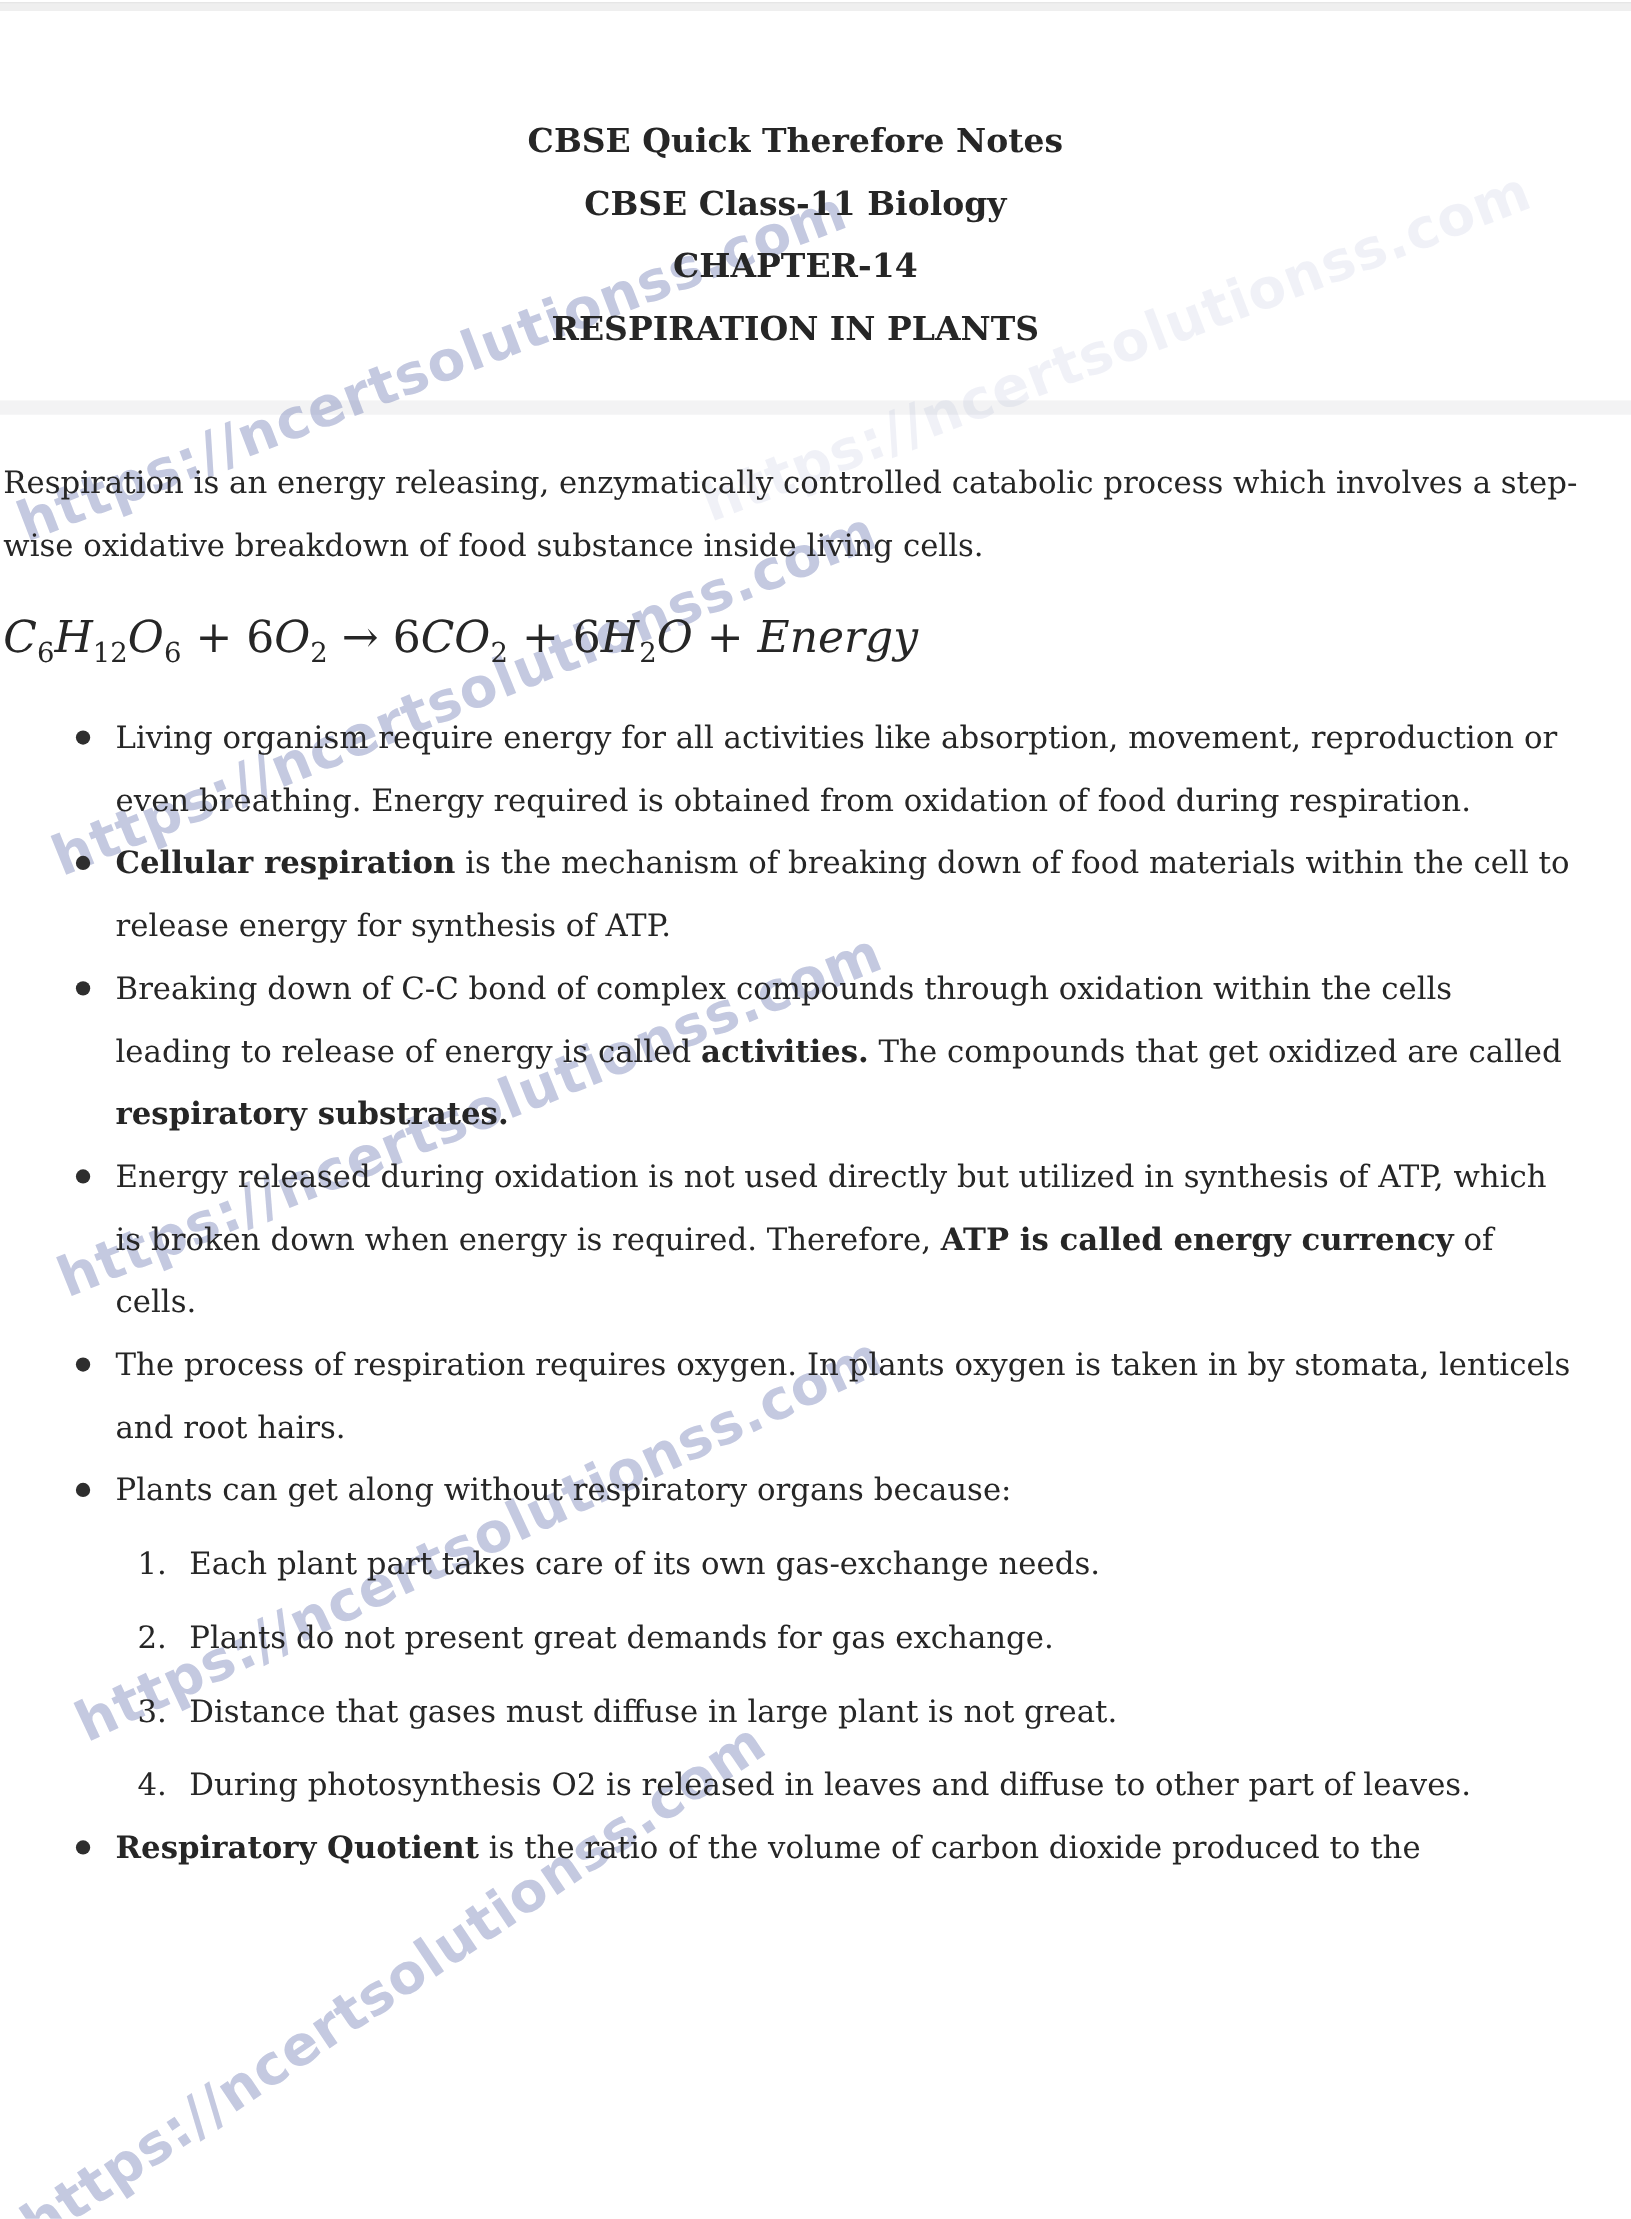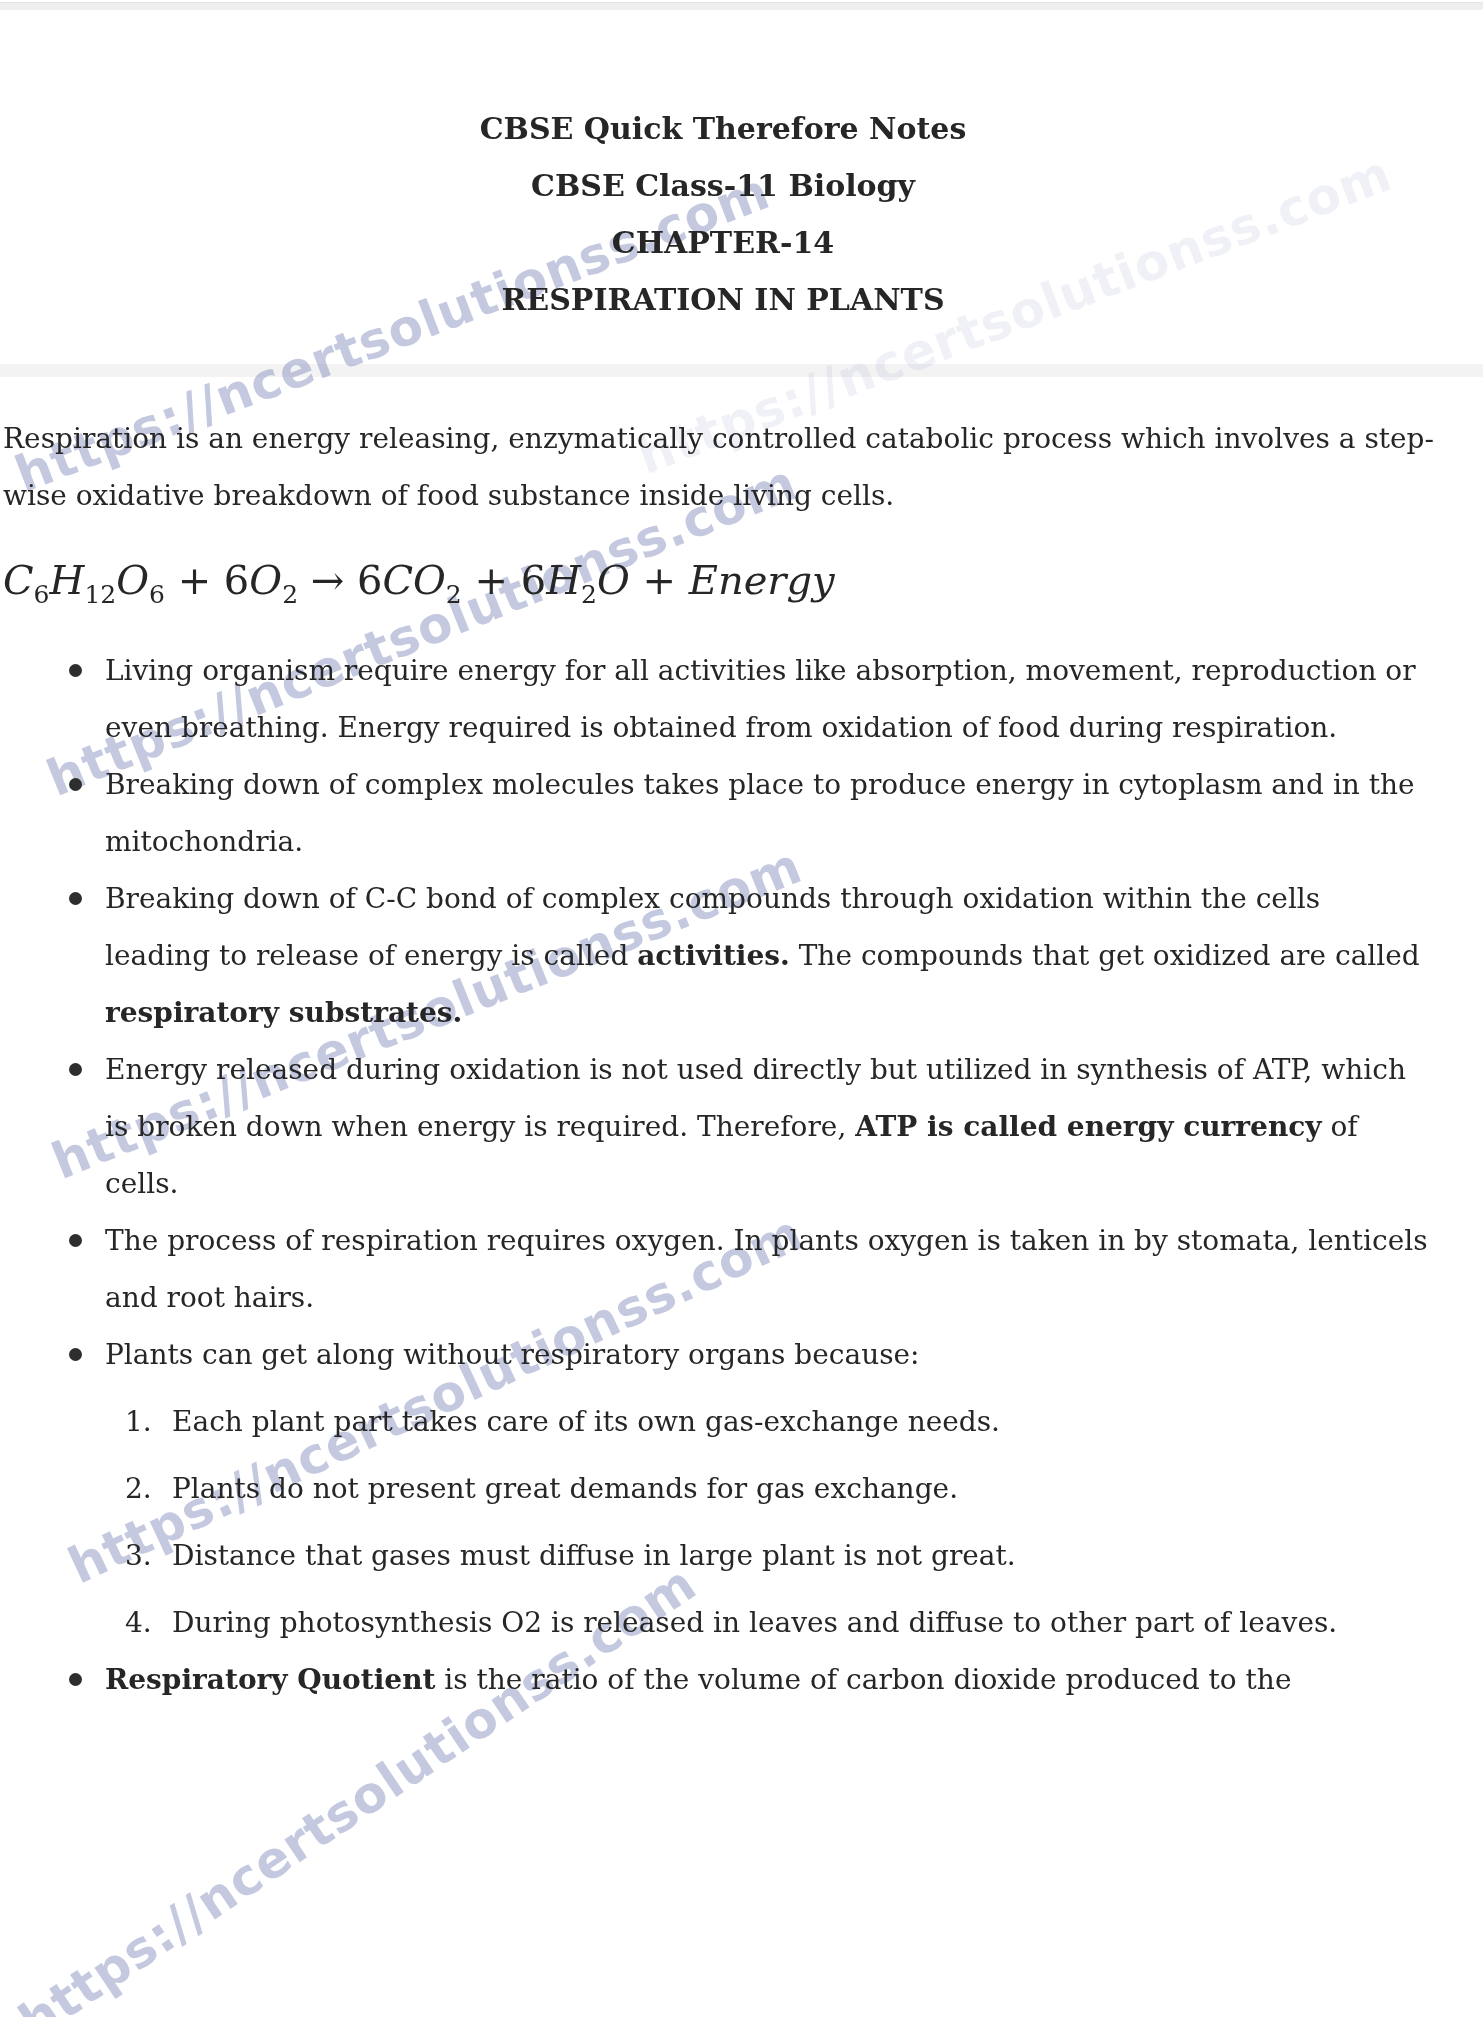--- a/index.html
+++ b/index.html
@@ -71,21 +71,21 @@
     <div>CHAPTER-14</div>
     <div>RESPIRATION IN PLANTS</div>
   </div>
 
   <p class="intro">Respiration is an energy releasing, enzymatically controlled catabolic process which involves a step-wise oxidative breakdown of food substance inside living cells.</p>
 
   <div class="equation" id="equation"><span class="it">C</span><sub>6</sub><span class="it">H</span><sub>12</sub><span class="it">O</span><sub>6</sub><span> + 6</span><span class="it">O</span><sub>2</sub><span> → 6</span><span class="it">C</span><span class="it">O</span><sub>2</sub><span> + 6</span><span class="it">H</span><sub>2</sub><span class="it">O</span><span> + </span><span class="it">Energy</span></div>
 
   <ul class="bullets" id="bullet-list">
       <li><span>Living organism require energy for all activities like absorption, movement, reproduction or even breathing. Energy required is obtained from oxidation of food during respiration.</span></li>
-      <li><span>Breaking down of complex molecules takes place to produce energy in cytoplasm and in the mitochondria.</span></li>
+      <li><span class="b">Cellular respiration</span><span> is the mechanism of breaking down of food materials within the cell to release energy for synthesis of ATP.</span></li>
       <li><span>Breaking down of C-C bond of complex compounds through oxidation within the cells leading to release of energy is called </span><span class="b">activities.</span><span> The compounds that get oxidized are called </span><span class="b">respiratory substrates.</span></li>
       <li><span>Energy released during oxidation is not used directly but utilized in synthesis of ATP, which is broken down when energy is required. Therefore, </span><span class="b">ATP is called energy currency</span><span> of cells.</span></li>
       <li><span>The process of respiration requires oxygen. In plants oxygen is taken in by stomata, lenticels and root hairs.</span></li>
       <li><span>Plants can get along without respiratory organs because:</span><ol class="sub">
           <li>Each plant part takes care of its own gas-exchange needs.</li>
           <li>Plants do not present great demands for gas exchange.</li>
           <li>Distance that gases must diffuse in large plant is not great.</li>
           <li>During photosynthesis O2 is released in leaves and diffuse to other part of leaves.</li>
         </ol></li>
       <li><span class="b">Respiratory Quotient</span><span> is the ratio of the volume of carbon dioxide produced to the</span></li>

